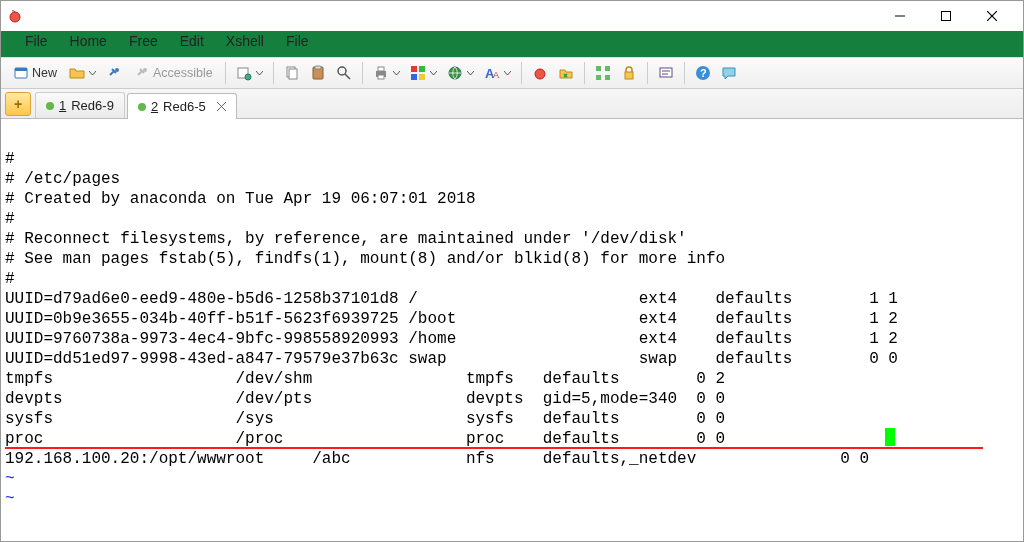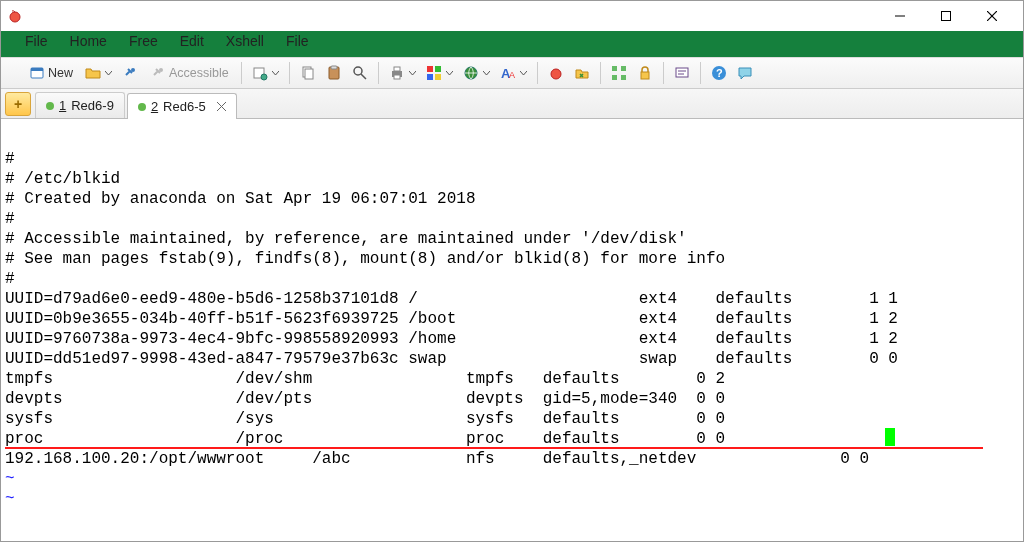--- a/index.html
+++ b/index.html
@@ -44,21 +44,21 @@
   }
   .menu-item {
     padding: 2px 10px;
     font-size: 14px;
     color: #222;
   }
   .toolbar {
     display: flex;
     align-items: center;
     height: 32px;
-    padding: 0 22px;
+    padding: 0 6px;
     gap: 2px;
     background: linear-gradient(#fbfbfb, #efefef);
     border-top: 1px solid #ddd;
     border-bottom: 1px solid #ccc;
   }
   .tb-btn {
     height: 24px;
     min-width: 24px;
     display: flex;
     align-items: center;
@@ -341,25 +341,25 @@
     <span>Red6-5</span>
     <svg class="close" viewBox="0 0 9 9">
         <line x1="0" y1="0" x2="9" y2="9" stroke="#666"></line>
         <line x1="9" y1="0" x2="0" y2="9" stroke="#666"></line>
       </svg>
   </div>
 </div>
 
 <div class="terminal">
 <span>#</span>
-<span># /etc/blkid</span>
-<span># Created by anaconda on Sat Apr 19 06:07:01 2018</span>
+<span># /etc/pages</span>
+<span># Created by anaconda on Tue Apr 19 06:07:01 2018</span>
 <span>#</span>
-<span># Accessible maintained, by reference, are maintained under '/dev/disk'</span>
-<span># See man pages fstab(9), findfs(8), mount(8) and/or blkid(8) for more info</span>
+<span># Reconnect filesystems, by reference, are maintained under '/dev/disk'</span>
+<span># See man pages fstab(5), findfs(1), mount(8) and/or blkid(8) for more info</span>
 <span>#</span>
 <span>UUID=d79ad6e0-eed9-480e-b5d6-1258b37101d8 /                       ext4    defaults        1 1</span>
 <span>UUID=0b9e3655-034b-40ff-b51f-5623f6939725 /boot                   ext4    defaults        1 2</span>
 <span>UUID=9760738a-9973-4ec4-9bfc-998558920993 /home                   ext4    defaults        1 2</span>
 <span>UUID=dd51ed97-9998-43ed-a847-79579e37b63c swap                    swap    defaults        0 0</span>
 <span>tmpfs                   /dev/shm                tmpfs   defaults        0 2</span>
 <span>devpts                  /dev/pts                devpts  gid=5,mode=340  0 0</span>
 <span>sysfs                   /sys                    sysfs   defaults        0 0</span>
 <span>proc                    /proc                   proc    defaults        0 0</span>
 <span>192.168.100.20:/opt/wwwroot     /abc            nfs     defaults,_netdev               0 0</span>

